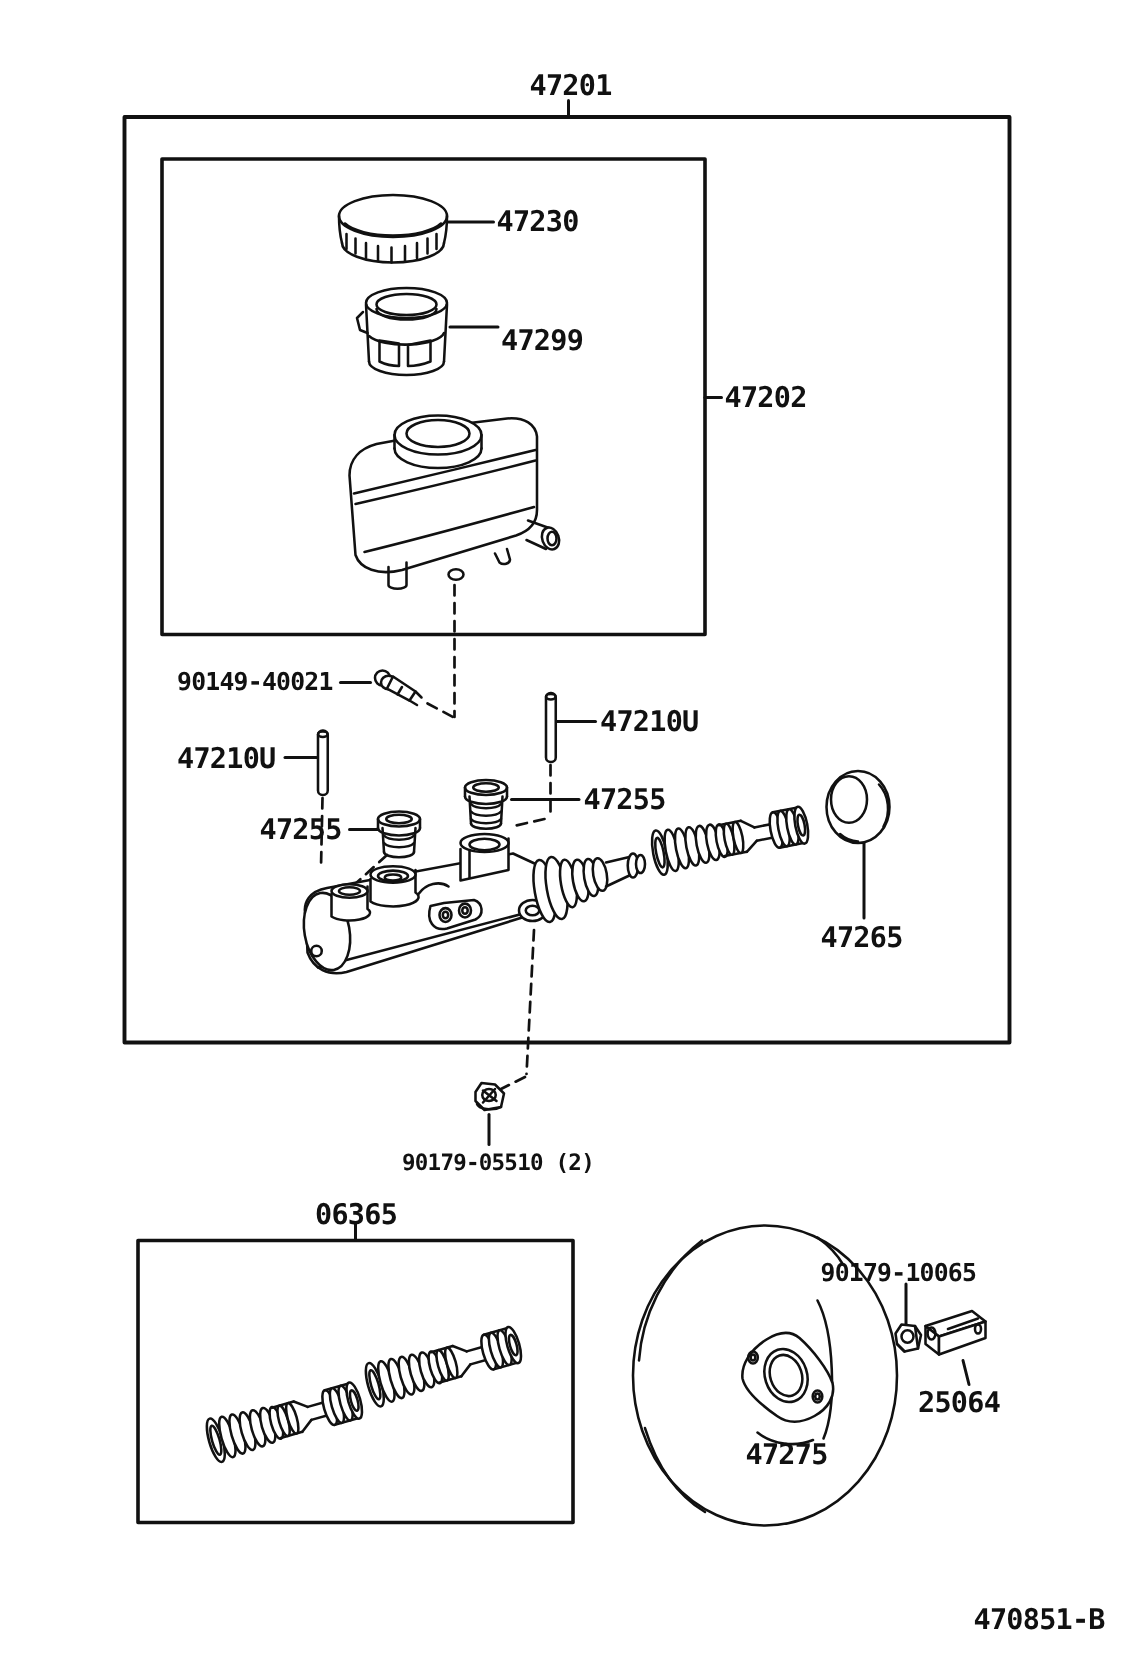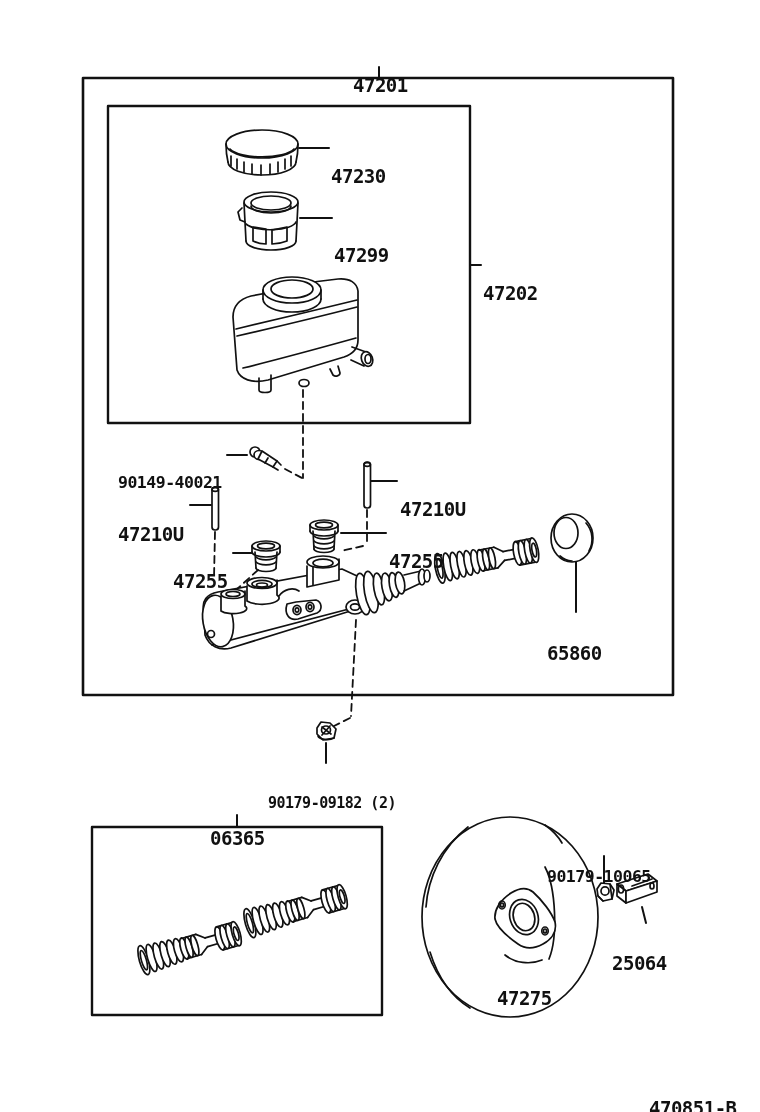--- a/index.html
+++ b/index.html
@@ -1,20 +1,20 @@
 <!DOCTYPE html>
 <html><head>
 <meta charset="utf-8">
 <style>
   html,body{margin:0;padding:0;background:#ffffff;}
   #page{position:relative;width:760px;height:1112px;background:#ffffff;overflow:hidden;
         font-family:"DejaVu Sans Mono","Liberation Mono",monospace;}
   svg{position:absolute;left:0;top:0;}
   .lbl{position:absolute;font-weight:bold;font-size:19px;line-height:22px;color:#111;
-       white-space:nowrap;letter-spacing:-0.5px;margin-top:28px;}
+       white-space:nowrap;letter-spacing:-0.5px;}
   .lbl-sm{font-size:16.5px;line-height:20px;}
   .lbl-xs{font-size:15px;line-height:18px;}
 </style>
 </head>
 <body>
 
 <div id="page">
 
 <svg width="760" height="1112" viewBox="0 0 760 1112">
   <g fill="none" stroke="#111" stroke-width="1.7" stroke-linecap="round" stroke-linejoin="round">
@@ -242,21 +242,21 @@
 
 <div class="lbl" style="left:353px;top:46px">47201</div>
 <div class="lbl" style="left:331px;top:137px">47230</div>
 <div class="lbl" style="left:334px;top:216px">47299</div>
 <div class="lbl" style="left:483px;top:254px">47202</div>
 <div class="lbl lbl-sm" style="left:118px;top:445px">90149-40021</div>
 <div class="lbl" style="left:400px;top:470px">47210U</div>
 <div class="lbl" style="left:118px;top:495px">47210U</div>
 <div class="lbl" style="left:389px;top:522px">47255</div>
 <div class="lbl" style="left:173px;top:542px">47255</div>
-<div class="lbl" style="left:547px;top:614px">65860</div>
-<div class="lbl lbl-xs" style="left:268px;top:766px">90179-09182 (2)</div>
+<div class="lbl" style="left:547px;top:614px">47265</div>
+<div class="lbl lbl-xs" style="left:268px;top:766px">90179-05510 (2)</div>
 <div class="lbl" style="left:210px;top:799px">06365</div>
 <div class="lbl lbl-sm" style="left:547px;top:839px">90179-10065</div>
 <div class="lbl" style="left:612px;top:924px">25064</div>
 <div class="lbl" style="left:497px;top:959px">47275</div>
 <div class="lbl" style="left:649px;top:1069px">470851-B</div>
 
 </div>
 
 </body></html>

